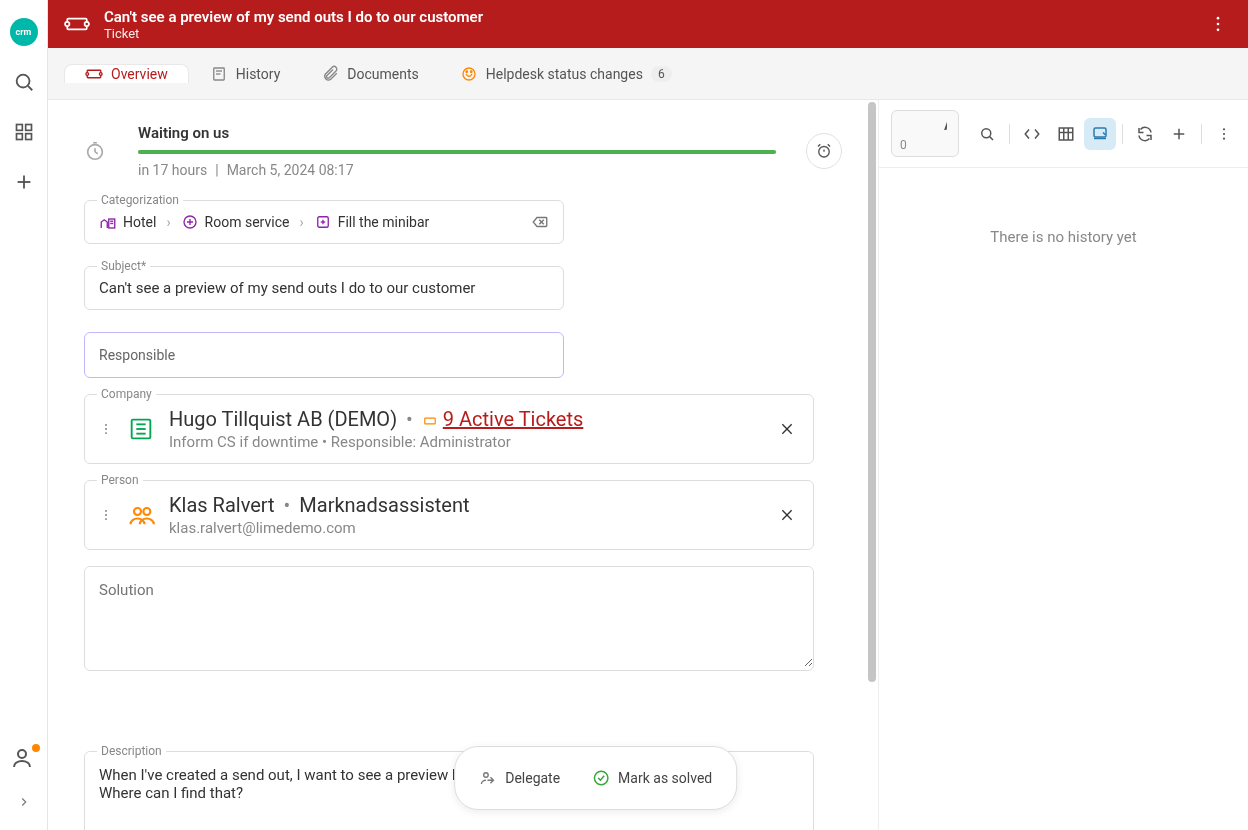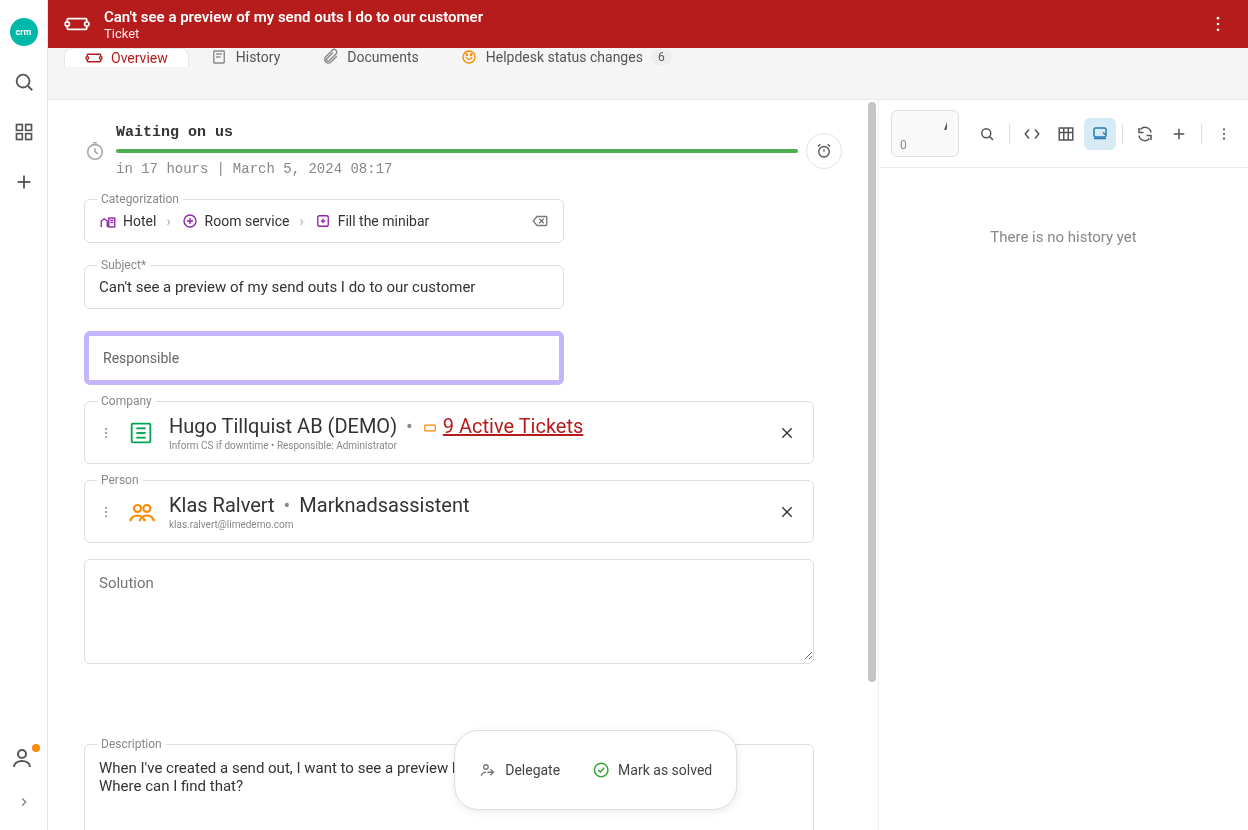--- a/index.html
+++ b/index.html
@@ -15,66 +15,66 @@
 .rail-expand { color: #777; margin-bottom: 12px; }
 
 .main { flex: 1; display: flex; flex-direction: column; }
 .header-bar { background: #b71c1c; color: #fff; height: 48px; display: flex; align-items: center; padding: 0 16px; }
 .header-icon { margin-right: 14px; }
 .header-titles { flex: 1; }
 .header-title { font-size: 15px; font-weight: 600; }
 .header-sub { font-size: 13px; opacity: 0.9; }
 .header-more { cursor: pointer; padding: 4px; }
 
-.tabs { background: #f5f5f5; height: 52px; display: flex; align-items: flex-start; padding-left: 16px; border-bottom: 1px solid #e8e8e8; }
+.tabs { background: #f5f5f5; height: 52px; display: flex; align-items: center; padding-left: 16px; border-bottom: 1px solid #e8e8e8; }
 .tab { display: flex; align-items: center; padding: 0 20px; cursor: pointer; color: #555; gap: 8px; }
 .tab.active { background: #fff; color: #b71c1c; border-top-left-radius: 8px; border-top-right-radius: 8px; border: 1px solid #e8e8e8; border-bottom: none; }
 .tab-sep { width: 1px; background: #ddd; margin: 14px 0; }
 .tab-badge { background: #eee; color: #555; border-radius: 10px; padding: 1px 7px; font-size: 12px; }
 
 .content-wrap { flex: 1; display: flex; overflow: hidden; }
 .content-main-outer { flex: 1; position: relative; overflow: hidden; }
 .content-scrollbar { position: absolute; right: 0; top: 0; bottom: 0; width: 12px; display: flex; justify-content: center; }
 .scrollbar-thumb { width: 8px; background: #c5c5c5; border-radius: 4px; position: absolute; top: 2px; height: 580px; }
 .content-main { height: 100%; overflow-y: auto; padding: 24px 36px 24px 36px; scrollbar-width: none; }
 .content-main::-webkit-scrollbar { display: none; }
 
-.status-row { display: flex; align-items: center; gap: 8px; margin-bottom: 15px; font-family: Liberation Mono, monospace; }
+.status-row { display: flex; align-items: center; gap: 30px; margin-bottom: 15px; }
 .status-icon-wrap { width: 24px; color: #999; }
 .status-body { flex: 1; }
 .status-title { font-weight: 600; font-size: 15px; margin-bottom: 8px; }
 .progress-track { height: 4px; background: #ddd; border-radius: 2px; position: relative; margin-bottom: 8px; }
 .progress-fill { position: absolute; left: 0; top: 0; bottom: 0; width: 100%; background: #4caf50; border-radius: 2px; }
 .status-meta { color: #888; font-size: 14px; display: flex; gap: 8px; }
 .alarm-btn { width: 36px; height: 36px; border: 1px solid #e0e0e0; border-radius: 50%; background: #fff; display: flex; align-items: center; justify-content: center; cursor: pointer; color: #555; }
 
 .field-group { position: relative; border: 1px solid #ddd; border-radius: 6px; padding: 12px 14px; margin: 22px 0; width: 480px; }
 .field-label { position: absolute; top: -8px; left: 12px; background: #fff; padding: 0 4px; font-size: 12px; color: #888; }
-.field-plain { border: 5px solid #c4b5fd; border-radius: 6px; padding: 14px; margin: 16px 0; width: 480px; color: #666; }
+.field-plain { border: 1px solid #c4b5fd; border-radius: 6px; padding: 14px; margin: 16px 0; width: 480px; color: #666; }
 
 .cat-items { display: flex; align-items: center; gap: 10px; }
 .cat-item { display: flex; align-items: center; gap: 6px; color: #333; }
 .cat-chev { color: #aaa; }
 .cat-clear { margin-left: auto; color: #777; cursor: pointer; }
 
 .card { position: relative; border: 1px solid #ddd; border-radius: 6px; width: 730px; margin: 16px 0; padding: 12px 14px; display: flex; align-items: center; gap: 12px; }
 .card-label { position: absolute; top: -8px; left: 12px; background: #fff; padding: 0 4px; font-size: 12px; color: #888; }
 .card-handle { color: #777; cursor: pointer; }
 .card-icon { width: 32px; height: 32px; display: flex; align-items: center; justify-content: center; }
 .card-body { flex: 1; }
 .card-line1 { font-size: 20px; color: #333; }
 .card-line1 .dot { color: #888; margin: 0 4px; }
 .card-link { color: #b71c1c; text-decoration: underline; cursor: pointer; }
-.card-line2 { font-size: 10px; color: #888; margin-top: 2px; }
+.card-line2 { font-size: 15px; color: #888; margin-top: 2px; }
 .card-close { color: #333; cursor: pointer; padding: 4px; }
 
 .textarea-group { position: relative; border: 1px solid #ddd; border-radius: 6px; width: 730px; margin: 16px 0; }
 .textarea-group textarea { width: 100%; border: none; padding: 14px; font-family: inherit; font-size: 15px; color: #333; resize: vertical; min-height: 120px; border-radius: 6px; outline: none; }
 
-.action-pill { position: fixed; bottom: 20px; left: 50%; transform: translateX(-60%); background: #fff; border: 1px solid #ddd; border-radius: 24px; padding: 24px 10px; display: flex; gap: 4px; box-shadow: 0 2px 8px rgba(0,0,0,0.08); }
+.action-pill { position: fixed; bottom: 20px; left: 50%; transform: translateX(-60%); background: #fff; border: 1px solid #ddd; border-radius: 24px; padding: 16px 10px; display: flex; gap: 4px; box-shadow: 0 2px 8px rgba(0,0,0,0.08); }
 .pill-btn { display: flex; align-items: center; gap: 8px; padding: 6px 14px; border-radius: 18px; cursor: pointer; color: #444; }
 
 .history-panel { width: 370px; border-left: 1px solid #eee; display: flex; flex-direction: column; }
 .history-toolbar { display: flex; align-items: center; padding: 10px 12px; gap: 4px; border-bottom: 1px solid #eee; }
 .filter-box { border: 1px solid #ddd; border-radius: 6px; padding: 4px 8px; display: flex; align-items: center; gap: 4px; background: #f9f9f9; min-width: 68px; flex-direction: column; align-items: flex-start; margin-right: 8px; }
 .filter-box-row { display: flex; align-items: center; gap: 2px; width: 100%; }
 .filter-label { font-weight: 600; color: #555; font-size: 16px; white-space: nowrap; overflow: hidden; text-overflow: ellipsis; max-width: 36px; margin-left: 44px; }
 .filter-count { font-size: 12px; color: #888; }
 .toolbar-icons { display: flex; gap: 2px; align-items: center; flex: 1; justify-content: flex-end; }
 .tb-btn { width: 32px; height: 32px; display: flex; align-items: center; justify-content: center; cursor: pointer; border-radius: 6px; color: #555; }

